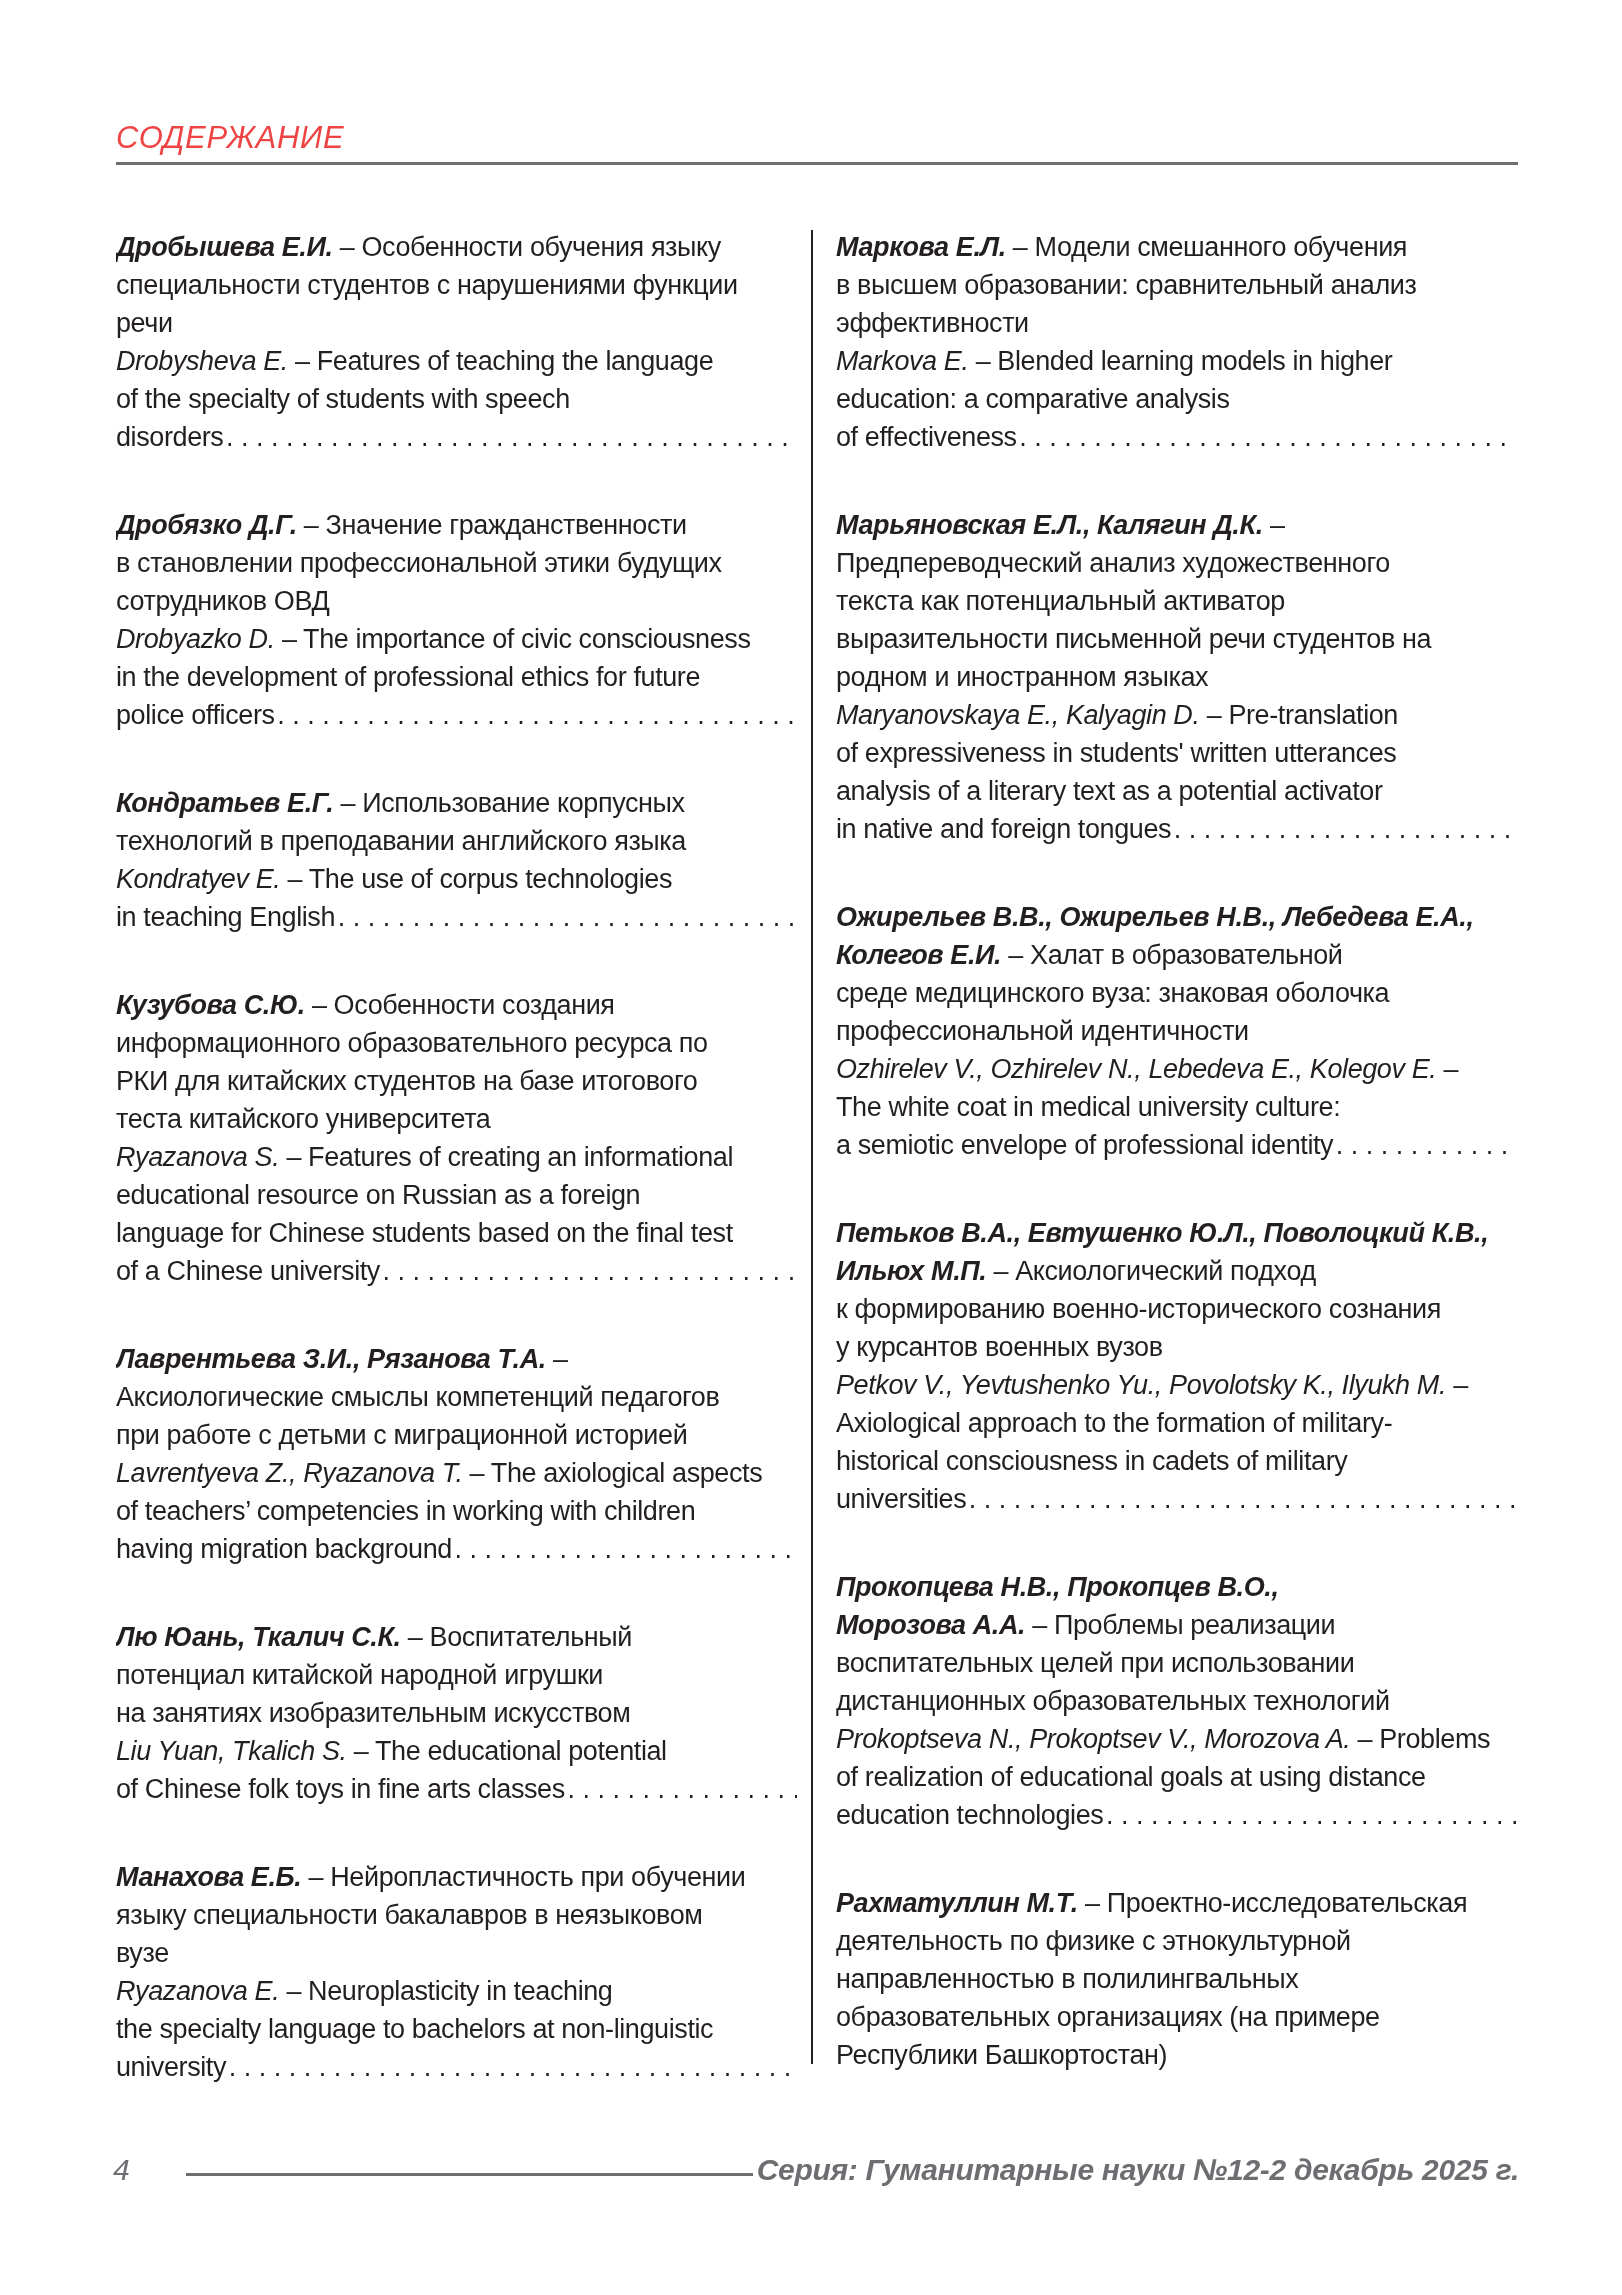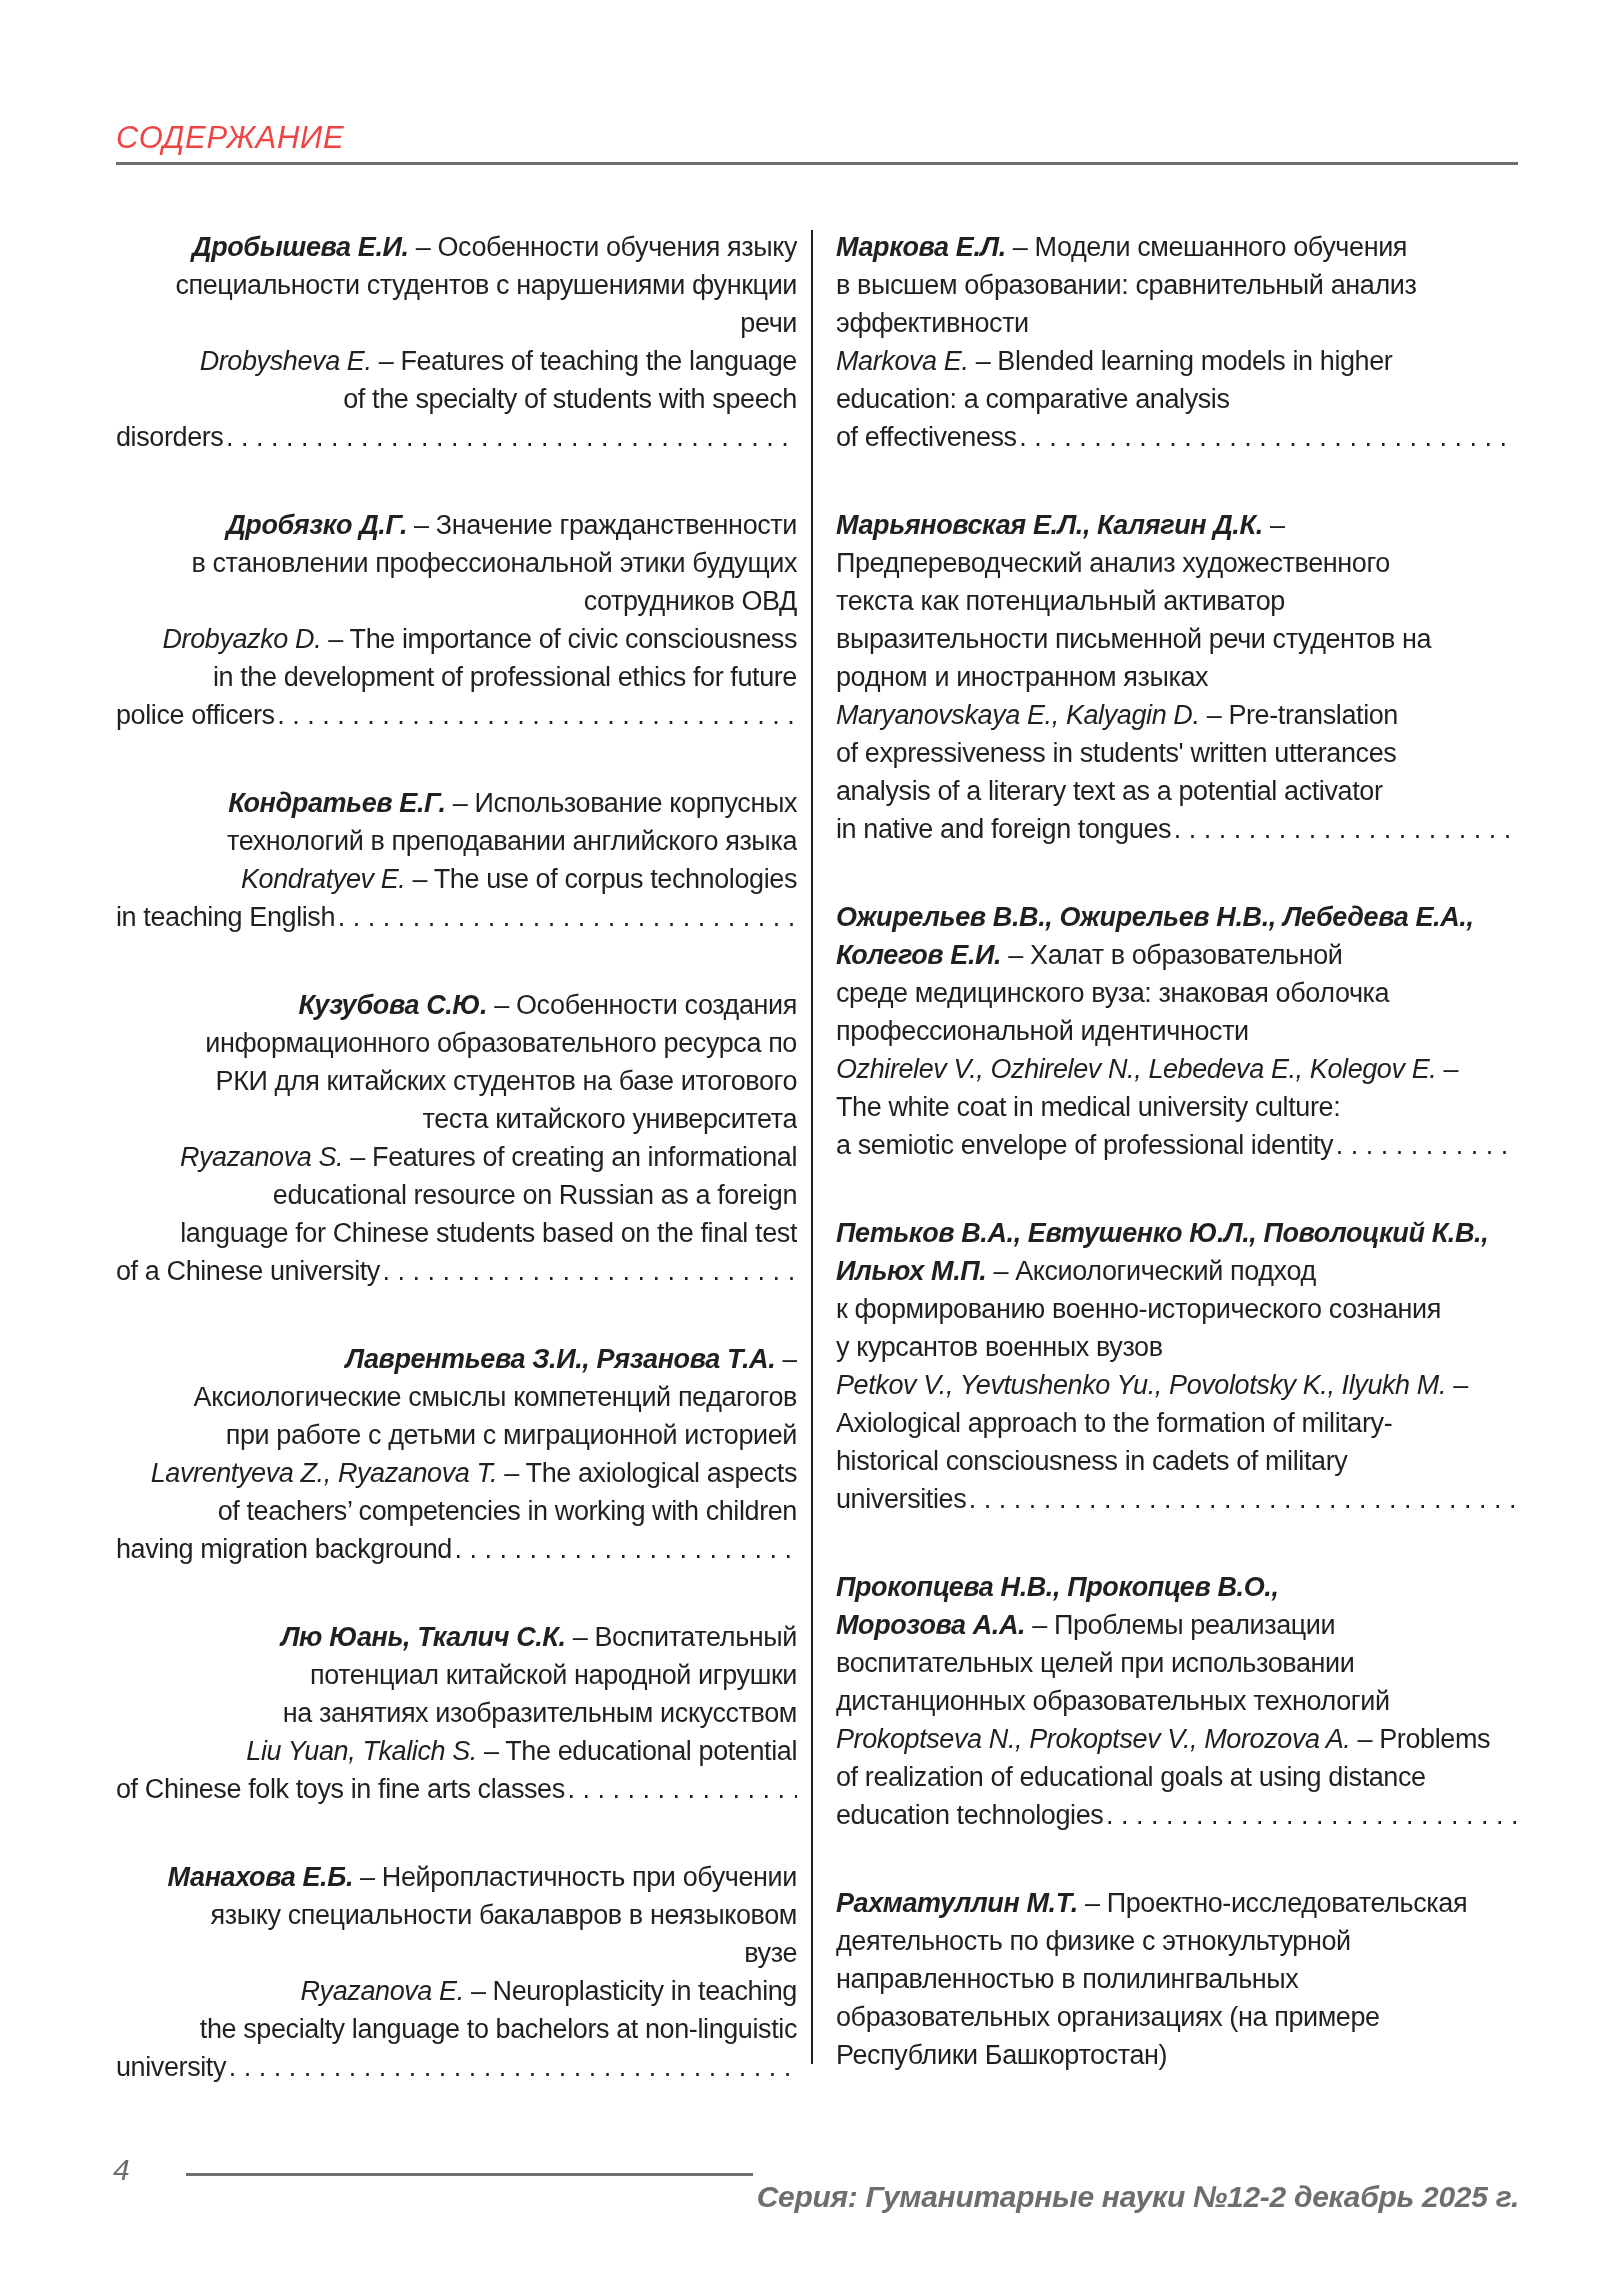--- a/index.html
+++ b/index.html
@@ -4,37 +4,37 @@
 <style>
   html, body { margin: 0; padding: 0; background: #ffffff; }
   body { width: 1623px; height: 2295px; position: relative; overflow: hidden;
          font-family: "Liberation Sans", "DejaVu Sans", sans-serif; color: #231f20; }
   .page-header { position: absolute; left: 116px; top: 118px; width: 1402px; }
   .header-title { font-size: 31px; font-style: italic; font-weight: normal; color: #ef4444;
                   letter-spacing: 0.7px; line-height: 39px; display: block; }
   .header-rule { position: absolute; left: 0; top: 44px; width: 1402px; height: 2.6px; background: #6d6e71; }
 
   .col { position: absolute; top: 228px; width: 681px; }
-  .col-left { left: 116px; text-align: right; }
+  .col-left { left: 116px; }
   .col-right { left: 836px; }
   .col-divider { position: absolute; left: 811px; top: 230px; width: 2px; height: 1834px; background: #231f20; }
 
   .entry { margin: 0 0 50px 0; font-size: 27px; line-height: 38px; letter-spacing: -0.4px; }
   .entry .line { display: block; white-space: nowrap; overflow: hidden; }
   .ru-authors { font-weight: bold; font-style: italic; }
   .en-authors { font-style: italic; }
   .leader-line { display: flex; align-items: baseline; white-space: nowrap; }
   .leader-line .lead-text { flex: 0 0 auto; margin-top: 6px; }
   .leader-line .dots { flex: 1 1 auto; overflow: hidden; margin: 0 2.6px; letter-spacing: 3.9px; color: #231f20; }
   .leader-line .dots::before { content: ". . . . . . . . . . . . . . . . . . . . . . . . . . . . . . . . . . . . . . . . . . . . . . . . . . . . . . . . . . . . . . . . . . . . . . . . . . . . . . . . . . . . . . . . . . . . . . . . . . . . . . . . . . . . . . . . . . . . . . . . . . . . ."; letter-spacing: 0; }
 
   .page-footer { position: absolute; left: 113px; top: 2150px; width: 1406px; height: 39px; }
   .footer-page-num { position: absolute; left: 0; top: 0; font-size: 30px; font-style: italic; color: #6d6e71; line-height: 39px; }
   .footer-rule { position: absolute; left: 73px; top: 23px; width: 567px; height: 2.6px; background: #6d6e71; }
-  .footer-series { position: absolute; right: 0; top: 0; font-size: 30px; font-style: italic; font-weight: bold; color: #6d6e71; line-height: 39px; letter-spacing: -0.3px; margin-top: 27px; }
+  .footer-series { position: absolute; right: 0; top: 0; font-size: 30px; font-style: italic; font-weight: bold; color: #6d6e71; line-height: 39px; letter-spacing: -0.3px; }
 </style>
 </head>
 <body>
 
 <div class="page-header">
   <span class="header-title">СОДЕРЖАНИЕ</span>
   <div class="header-rule"></div>
 </div>
 
 <div class="col col-left">

